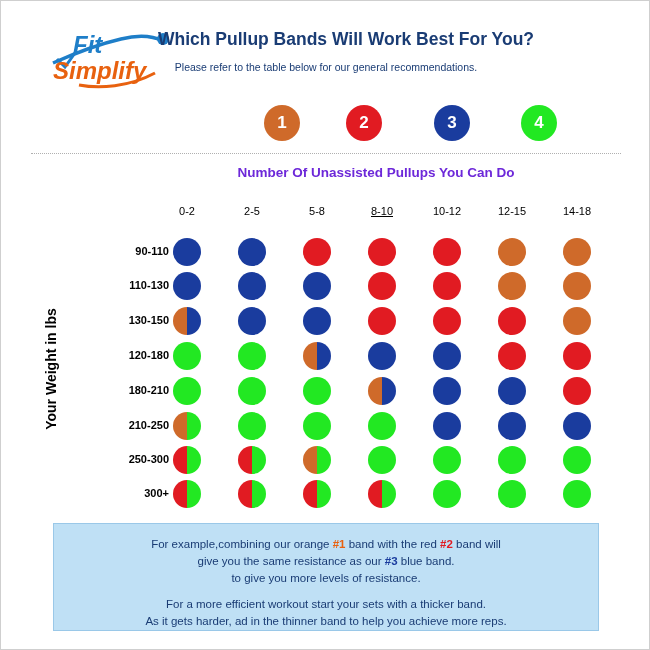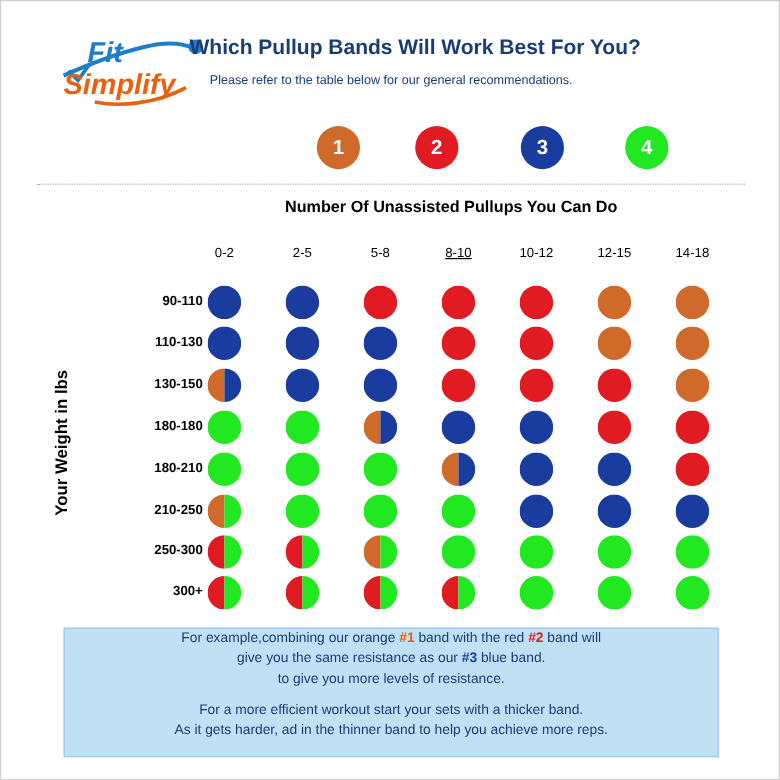--- a/index.html
+++ b/index.html
@@ -112,21 +112,21 @@
 
   
   .col-axis-title {
     position: absolute;
     left: 120px;
     top: 164px;
     width: 510px;
     text-align: center;
     font-size: 13.5px;
     font-weight: bold;
-    color: #000000;
+    color: #6d28d9;
   }
   .row-axis-title {
     position: absolute;
     left: -60px;
     top: 360px;
     width: 220px;
     text-align: center;
     font-size: 14px;
     font-weight: bold;
     color: #000000;
@@ -181,20 +181,21 @@
   
   .note {
     position: absolute;
     left: 52px;
     top: 522px;
     width: 546px;
     height: 108px;
     background: #bfe0f5;
     border: 1px solid #9ac8e8;
     box-sizing: border-box;
+    padding-top: 12px;
   }
   .note p {
     margin: 0;
     text-align: center;
     font-size: 11.5px;
     color: #1a3c74;
     line-height: 17px;
   }
   .note p.gap { margin-top: 9px; }
   .note .b-orange { color: #e8610f; font-weight: bold; }
@@ -237,21 +238,21 @@
       <div class="col-head" style="left: 160px;">0-2</div>
       <div class="col-head" style="left: 225px;">2-5</div>
       <div class="col-head" style="left: 290px;">5-8</div>
       <div class="col-head" style="left: 355px; text-decoration: underline;">8-10</div>
       <div class="col-head" style="left: 420px;">10-12</div>
       <div class="col-head" style="left: 485px;">12-15</div>
       <div class="col-head" style="left: 550px;">14-18</div>
       <div class="row-head" style="top: 244px;">90-110</div>
       <div class="row-head" style="top: 278px;">110-130</div>
       <div class="row-head" style="top: 313px;">130-150</div>
-      <div class="row-head" style="top: 348px;">180-180</div>
+      <div class="row-head" style="top: 348px;">120-180</div>
       <div class="row-head" style="top: 383px;">180-210</div>
       <div class="row-head" style="top: 418px;">210-250</div>
       <div class="row-head" style="top: 452px;">250-300</div>
       <div class="row-head" style="top: 486px;">300+</div>
       <div class="cell" style="left: 172px; top: 237px;">
         <div class="full" style="background: rgb(26, 60, 158);"></div>
       </div>
       <div class="cell" style="left: 237px; top: 237px;">
         <div class="full" style="background: rgb(26, 60, 158);"></div>
       </div>

